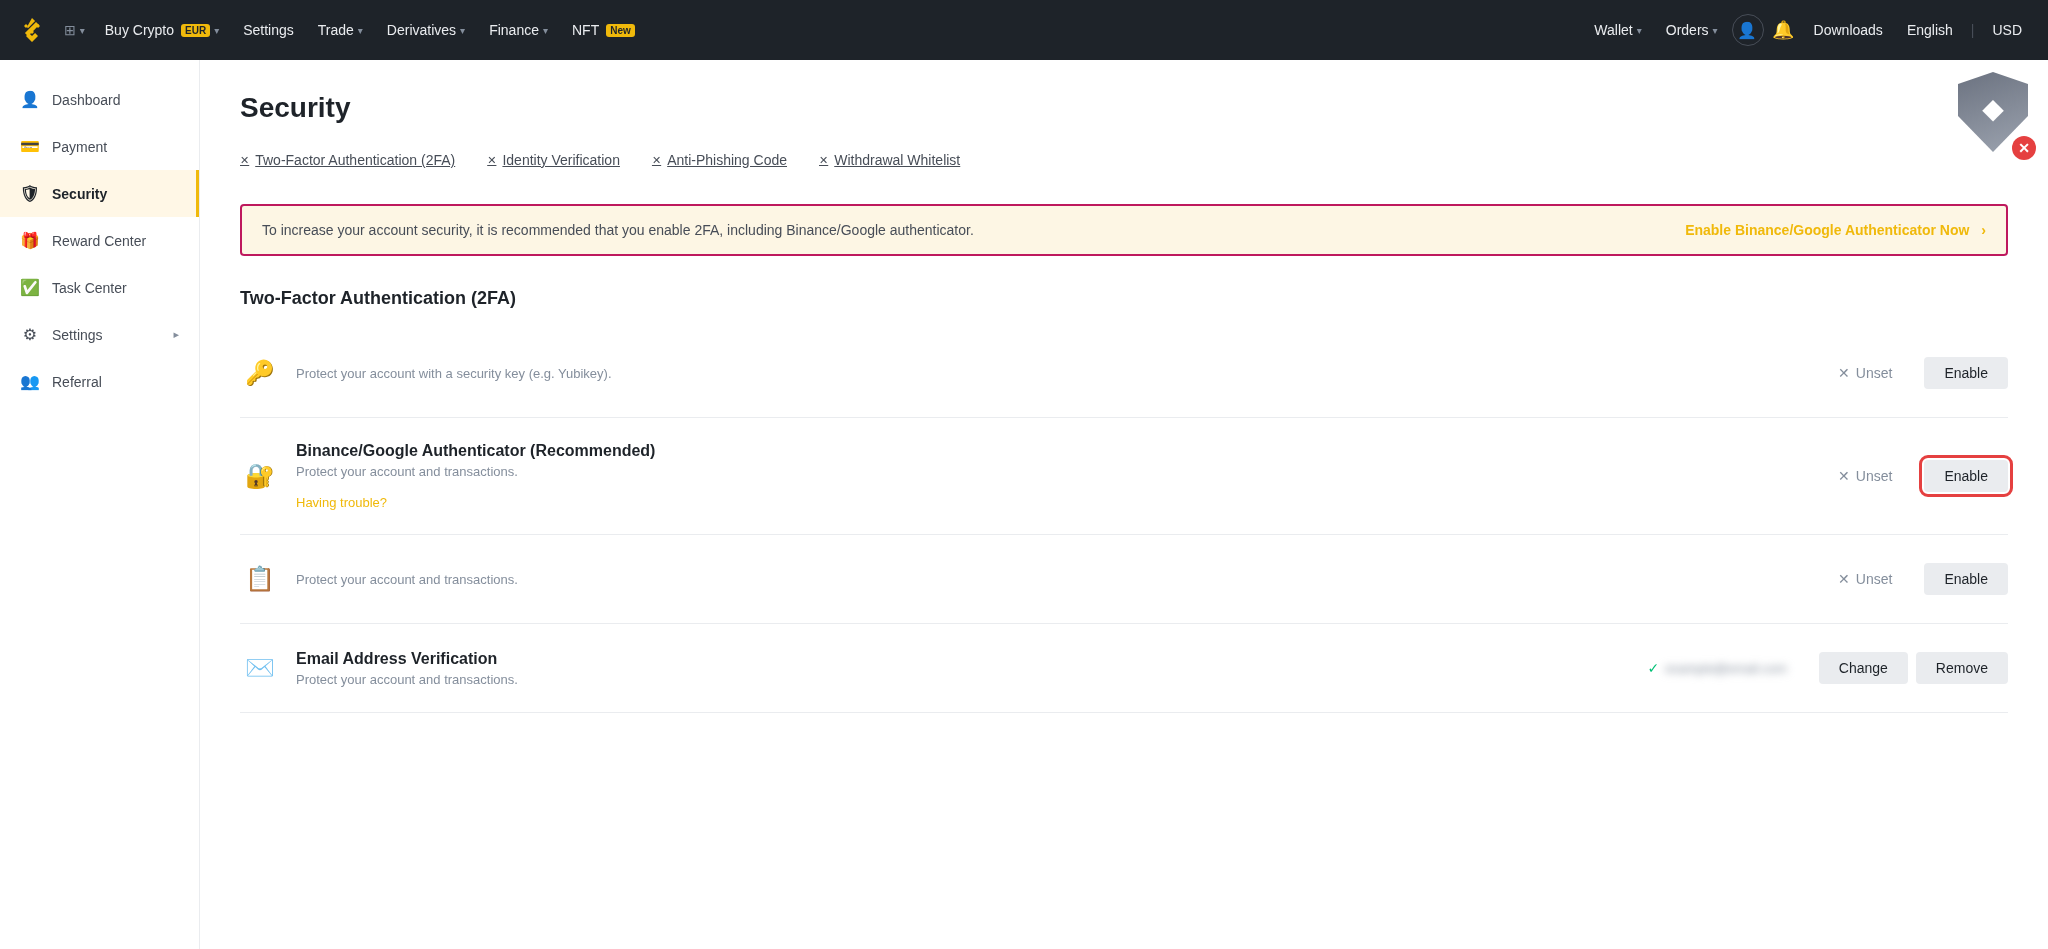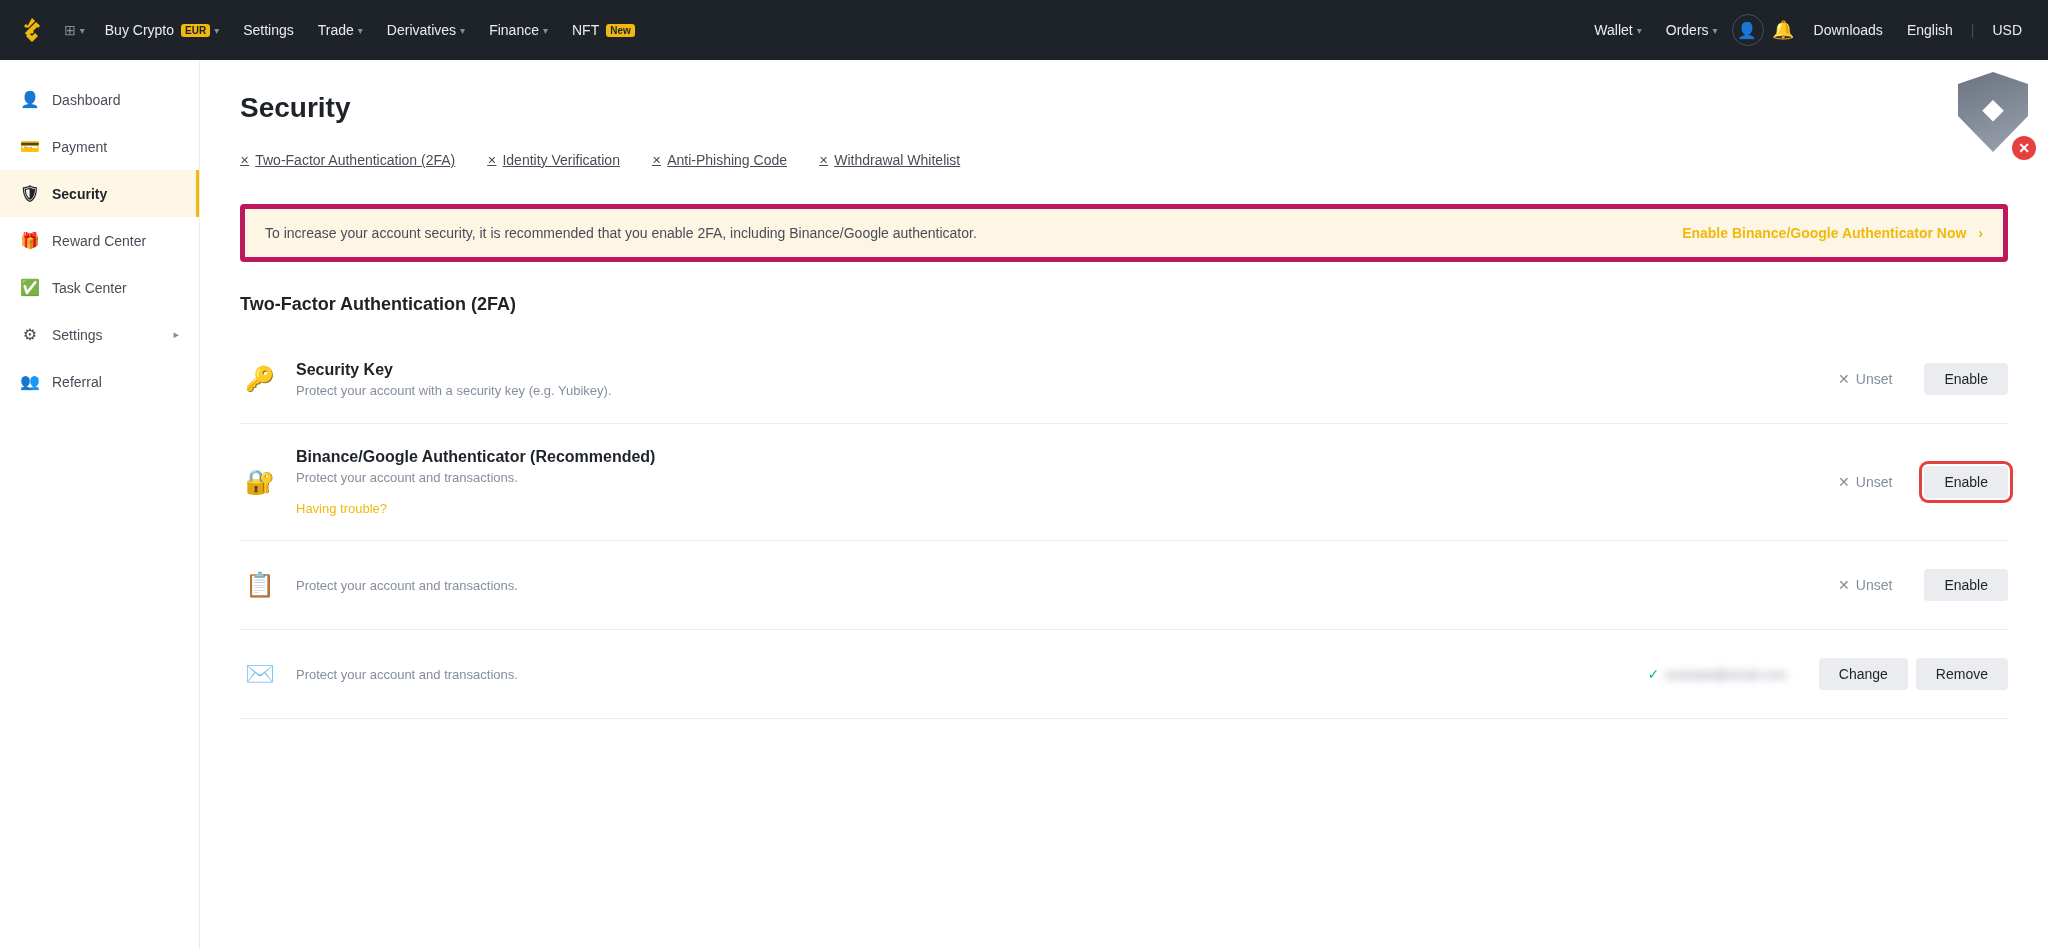--- a/index.html
+++ b/index.html
@@ -135,21 +135,21 @@
       color: #eaecef; display: flex; align-items: center;
       font-size: 10px; padding: 0 8px;
     }
     .tab-x {
       color: #474d57; font-size: 11px;
     }
 
     
     .security-banner {
       background: #fdf6e4;
-      border: 5px solid #be185d;
+      border: 2px solid #be185d;
       border-radius: 4px;
       padding: 16px 20px;
       display: flex;
       align-items: center;
       justify-content: space-between;
       margin-bottom: 32px;
     }
     .banner-text {
       color: #474d57; font-size: 14px;
     }
@@ -391,21 +391,20 @@
         <span>Enable Binance/Google Authenticator Now</span>
         <span>›</span>
       </span>
     </div>
 
     <h2 class="section-title">Two-Factor Authentication (2FA)</h2>
 
     <div class="tfa-item">
       <div class="tfa-icon">🔑</div>
       <div class="tfa-info">
-        <div class="tfa-name">Security Key</div>
         <div class="tfa-desc">Protect your account with a security key (e.g. Yubikey).</div>
       </div>
       <div class="tfa-status">
         <span class="tfa-status-x">✕</span>
         <span>Unset</span>
       </div>
       <button class="btn-enable">Enable</button>
     </div>
 
     <div class="tfa-item">
@@ -430,20 +429,21 @@
       <div class="tfa-status">
         <span class="tfa-status-x">✕</span>
         <span>Unset</span>
       </div>
       <button class="btn-enable">Enable</button>
     </div>
 
     <div class="tfa-item">
       <div class="tfa-icon">✉️</div>
       <div class="tfa-info">
+        <div class="tfa-name">Email Address Verification</div>
         <div class="tfa-desc">Protect your account and transactions.</div>
       </div>
       <div class="tfa-status">
         <span class="tfa-status-check">✓</span>
         <span class="tfa-email-val">example@email.com</span>
       </div>
       <div class="btn-group">
         <button class="btn-change">Change</button>
         <button class="btn-remove">Remove</button>
       </div>

